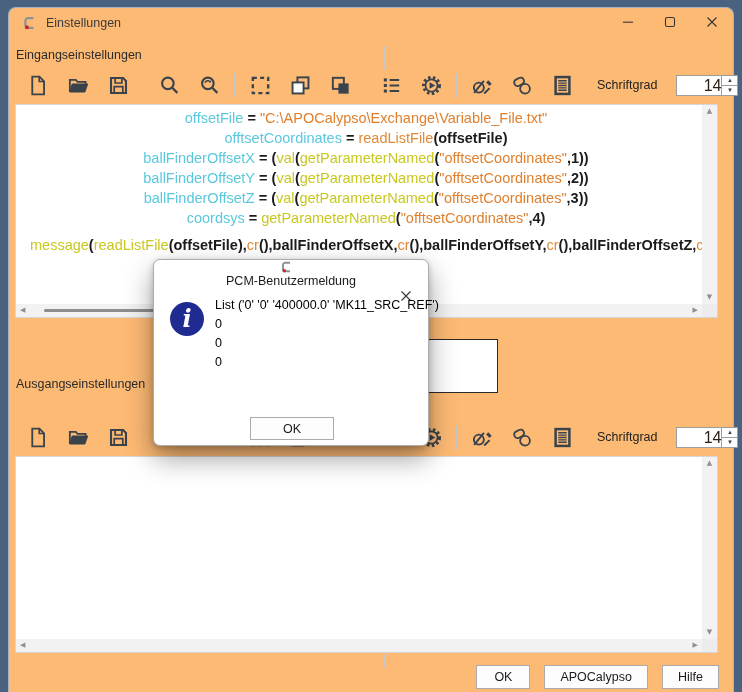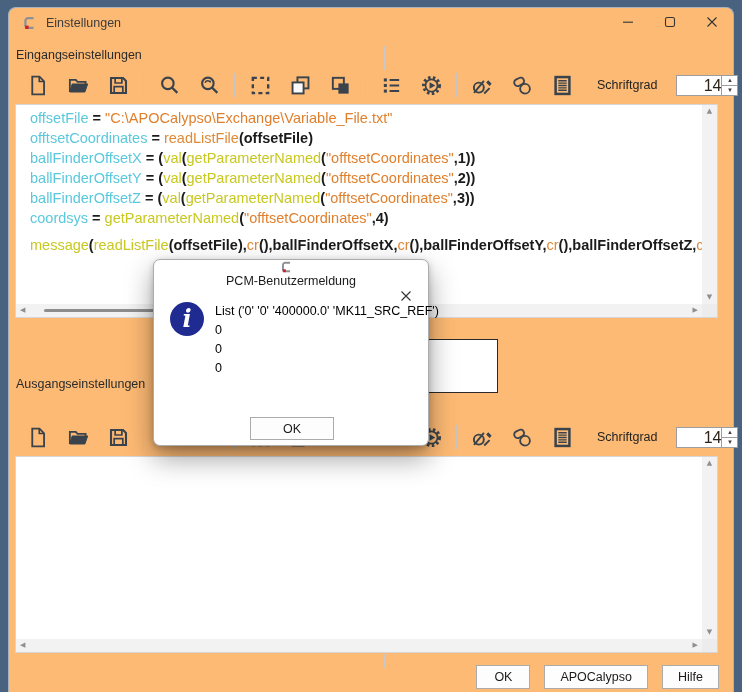--- a/index.html
+++ b/index.html
@@ -80,21 +80,21 @@
   }
   .popup-titlebar{height:29px;display:flex;align-items:center;padding:0 12px;flex-direction:column;}
   .popup-titlebar .app-icon{width:14px;height:14px;margin-right:8px;}
   .popup-title{font-size:12.5px;color:#1b1b1b;}
   .popup-close{margin-left:auto;width:20px;height:20px;display:flex;align-items:center;justify-content:center;}
   .info-icon{
     position:absolute;left:16px;top:42px;width:34px;height:34px;border-radius:50%;
     background:#1f2b90;color:#fff;display:flex;align-items:center;justify-content:center;
     font-family:"DejaVu Serif","Liberation Serif",serif;font-style:italic;font-weight:bold;font-size:24px;line-height:1;
   }
-  .popup-lines{position:absolute;left:61px;top:42px;font-size:12.5px;color:#000;}
+  .popup-lines{position:absolute;left:61px;top:36px;font-size:12.5px;color:#000;}
   .popup-line{height:19px;line-height:19px;white-space:pre;}
   .popup-ok{position:absolute;left:96px;top:157px;width:84px;height:23px;}
 </style>
 </head>
 <body>
 
 <div class="window">
 
   <div class="titlebar">
     <span class="app-icon"><svg viewBox="0 0 16 16">
@@ -244,21 +244,21 @@
       <span class="fontsize-label">Schriftgrad</span>
       <div class="spinner">
         <div class="spin-value">14</div>
         <div class="spin-btns">
           <div class="spin-btn up">▲</div>
           <div class="spin-btn">▼</div>
         </div>
       </div>
     </div>
 
-  <div class="editor" style="top:96px;height:214px;">
+  <div class="editor" style="top:96px;height:214px;text-align:center;">
     <div class="code" id="code-input"><div class="code-line"><span style="color: rgb(90, 200, 221);">offsetFile</span><span style="color: rgb(27, 27, 27); font-weight: bold;"> = </span><span style="color: rgb(224, 128, 46);">"C:\APOCalypso\Exchange\Variable_File.txt"</span></div><div class="code-line"><span style="color: rgb(90, 200, 221);">offtsetCoordinates</span><span style="color: rgb(27, 27, 27); font-weight: bold;"> = </span><span style="color: rgb(224, 138, 56);">readListFile</span><span style="color: rgb(27, 27, 27); font-weight: bold;">(offsetFile)</span></div><div class="code-line"><span style="color: rgb(90, 200, 221);">ballFinderOffsetX</span><span style="color: rgb(27, 27, 27); font-weight: bold;"> = (</span><span style="color: rgb(200, 200, 32);">val</span><span style="color: rgb(27, 27, 27); font-weight: bold;">(</span><span style="color: rgb(200, 200, 32);">getParameterNamed</span><span style="color: rgb(27, 27, 27); font-weight: bold;">(</span><span style="color: rgb(224, 128, 46);">"offtsetCoordinates"</span><span style="color: rgb(27, 27, 27); font-weight: bold;">,1))</span></div><div class="code-line"><span style="color: rgb(90, 200, 221);">ballFinderOffsetY</span><span style="color: rgb(27, 27, 27); font-weight: bold;"> = (</span><span style="color: rgb(200, 200, 32);">val</span><span style="color: rgb(27, 27, 27); font-weight: bold;">(</span><span style="color: rgb(200, 200, 32);">getParameterNamed</span><span style="color: rgb(27, 27, 27); font-weight: bold;">(</span><span style="color: rgb(224, 128, 46);">"offtsetCoordinates"</span><span style="color: rgb(27, 27, 27); font-weight: bold;">,2))</span></div><div class="code-line"><span style="color: rgb(90, 200, 221);">ballFinderOffsetZ</span><span style="color: rgb(27, 27, 27); font-weight: bold;"> = (</span><span style="color: rgb(200, 200, 32);">val</span><span style="color: rgb(27, 27, 27); font-weight: bold;">(</span><span style="color: rgb(200, 200, 32);">getParameterNamed</span><span style="color: rgb(27, 27, 27); font-weight: bold;">(</span><span style="color: rgb(224, 128, 46);">"offtsetCoordinates"</span><span style="color: rgb(27, 27, 27); font-weight: bold;">,3))</span></div><div class="code-line"><span style="color: rgb(90, 200, 221);">coordsys</span><span style="color: rgb(27, 27, 27); font-weight: bold;"> = </span><span style="color: rgb(200, 200, 32);">getParameterNamed</span><span style="color: rgb(27, 27, 27); font-weight: bold;">(</span><span style="color: rgb(224, 128, 46);">"offtsetCoordinates"</span><span style="color: rgb(27, 27, 27); font-weight: bold;">,4)</span></div><div class="code-line empty"></div><div class="code-line"><span style="color: rgb(200, 200, 32);">message</span><span style="color: rgb(27, 27, 27); font-weight: bold;">(</span><span style="color: rgb(200, 200, 32);">readListFile</span><span style="color: rgb(27, 27, 27); font-weight: bold;">(offsetFile),</span><span style="color: rgb(224, 138, 56);">cr</span><span style="color: rgb(27, 27, 27); font-weight: bold;">(),ballFinderOffsetX,</span><span style="color: rgb(224, 138, 56);">cr</span><span style="color: rgb(27, 27, 27); font-weight: bold;">(),ballFinderOffsetY,</span><span style="color: rgb(224, 138, 56);">cr</span><span style="color: rgb(27, 27, 27); font-weight: bold;">(),ballFinderOffsetZ,</span><span style="color: rgb(224, 138, 56);">cr</span></div></div>
     <div class="vscroll">
       <span class="scroll-arrow">▲</span>
       <span class="scroll-arrow">▼</span>
     </div>
     <div class="hscroll">
       <span class="scroll-arrow">◀</span>
       <span class="scroll-arrow">▶</span>
       <div class="hthumb"></div>
     </div>

